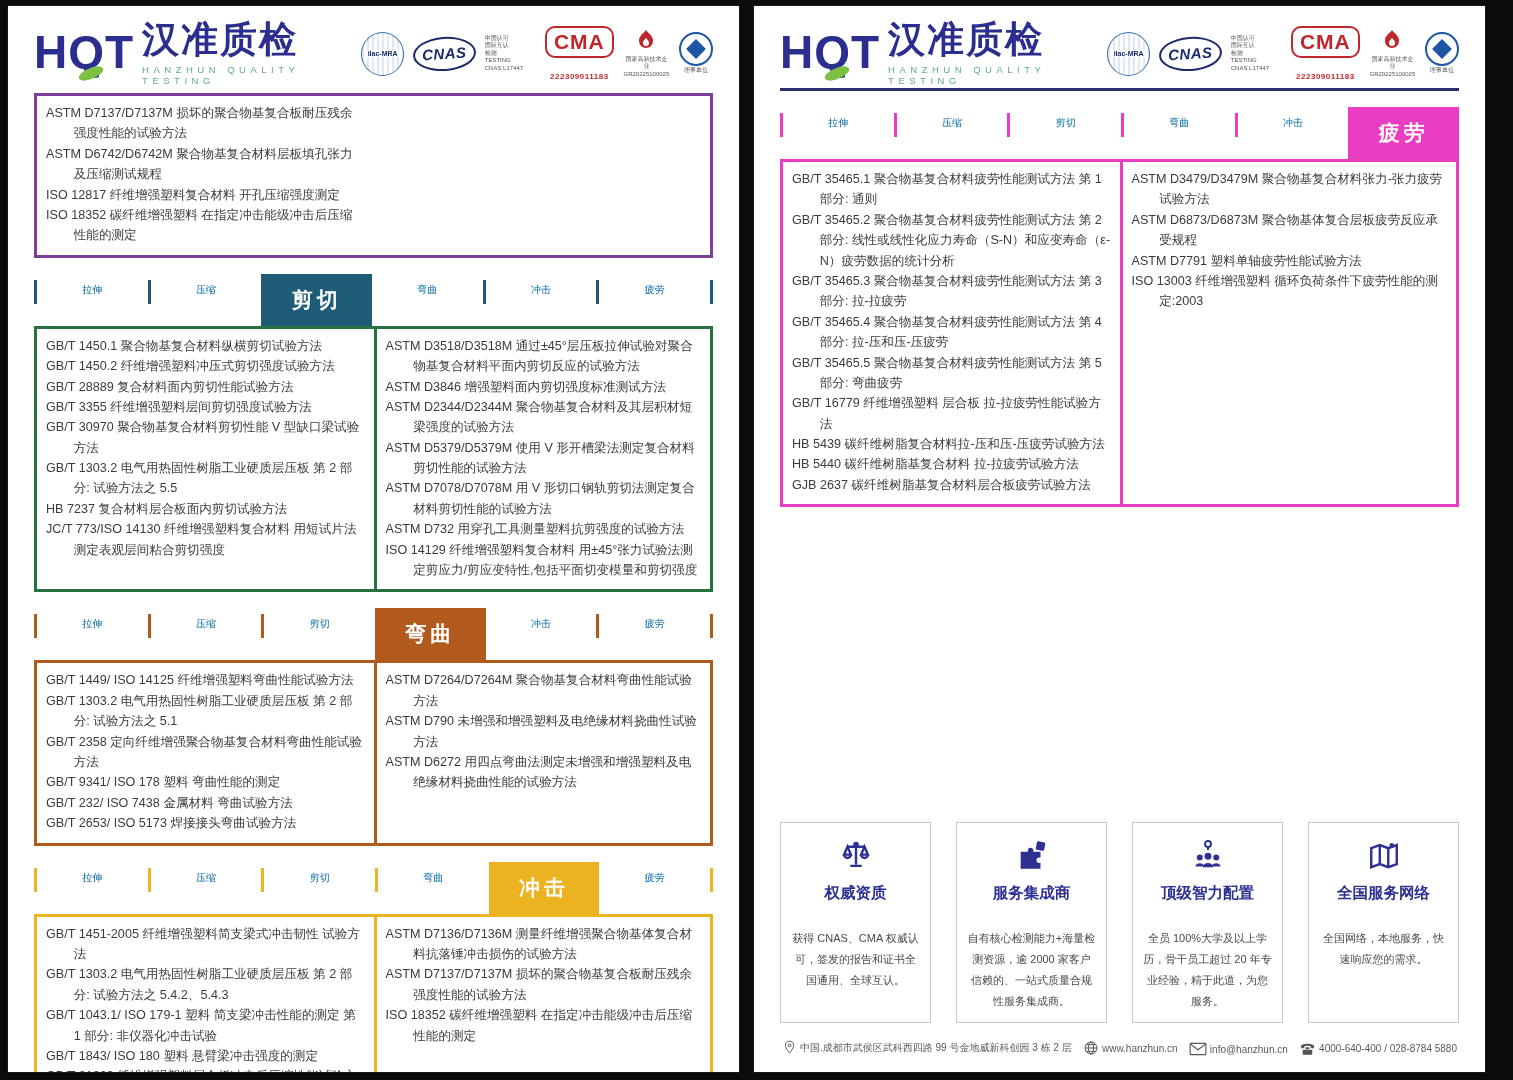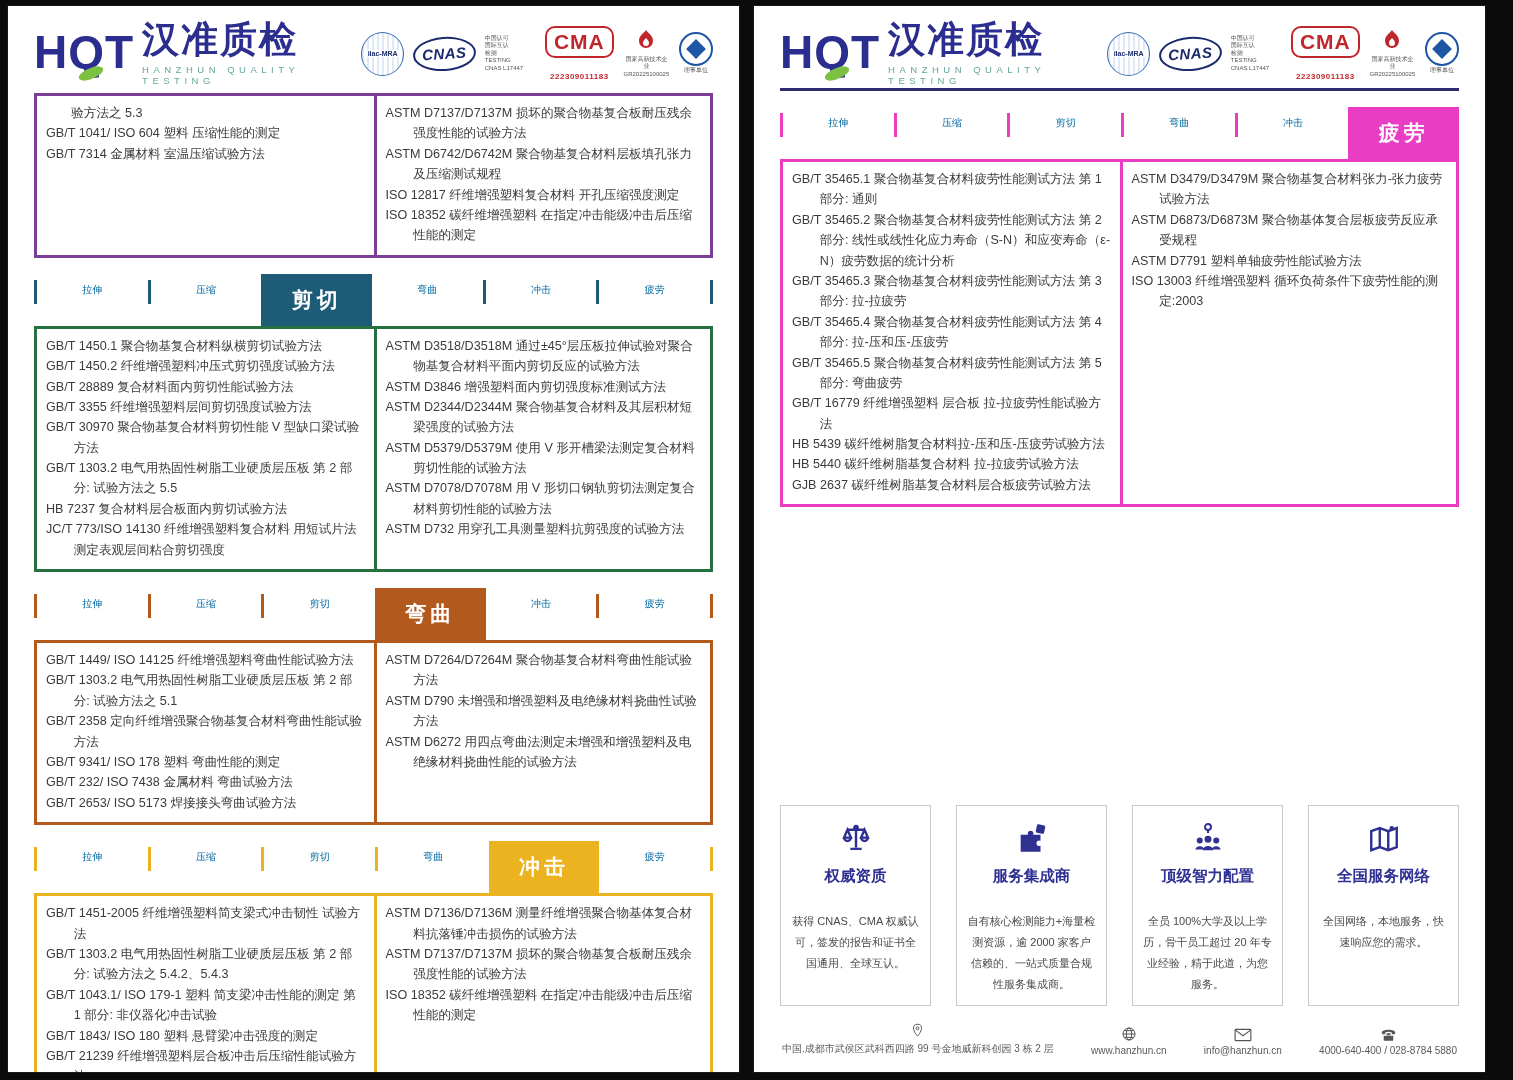--- a/index.html
+++ b/index.html
@@ -63,21 +63,21 @@
   .std-item{font-size:12.6px;line-height:1.62;color:#3b3b3b;padding-left:2.2em;text-indent:-2.2em;}
   
   .features{display:flex;justify-content:space-between;margin-top:auto;gap:25px;}
   .fcard{width:152px;min-height:178px;border:1px solid #c9c9c9;box-sizing:border-box;
     padding:14px 10px 10px 10px;text-align:center;}
   .ficon{height:38px;display:flex;align-items:center;justify-content:center;color:#2e3092;}
   .ftitle{font-size:15.5px;font-weight:800;color:#2e3092;margin-top:8px;}
   .fdesc{font-size:11px;color:#4a4a4a;line-height:1.9;margin-top:24px;text-align:center;}
   
   footer{margin-top:auto;display:flex;align-items:flex-end;justify-content:space-between;padding:0 2px 2px 2px;}
-  .fitem{display:flex;flex-direction:column;align-items:center;gap:3px;color:#555;}
+  .fitem{display:flex;align-items:center;gap:3px;color:#555;}
   .fitem .flabel{font-size:10px;color:#5a5a5a;white-space:nowrap;}
   .ficon-sm{color:#555;}
 </style>
 </head>
 <body>
 
 <div class="spread">
 
   <div class="page">
     <header>
@@ -120,25 +120,20 @@
               <div class="council-diamond"></div>
             </div>
           <div class="tiny">理事单位</div>
         </div>
       </div>
     </header>
     <div class="header-rule"></div>
 
     <div class="stdbox first th-purple">
       <div class="col">
-          <div class="std-item">　　验方法之 5.3</div>
-          <div class="std-item">GB/T 1041/ ISO 604 塑料 压缩性能的测定</div>
-          <div class="std-item">GB/T 7314 金属材料 室温压缩试验方法</div>
-        </div>
-      <div class="col">
           <div class="std-item">ASTM D7137/D7137M 损坏的聚合物基复合板耐压残余强度性能的试验方法</div>
           <div class="std-item">ASTM D6742/D6742M 聚合物基复合材料层板填孔张力及压缩测试规程</div>
           <div class="std-item">ISO 12817 纤维增强塑料复合材料 开孔压缩强度测定</div>
           <div class="std-item">ISO 18352 碳纤维增强塑料 在指定冲击能级冲击后压缩性能的测定</div>
         </div>
     </div>
 
     <div class="tabrow th-teal">
       <span class="tsep"></span>
       <div class="tab">拉伸</div>
@@ -164,20 +159,21 @@
           <div class="std-item">HB 7237 复合材料层合板面内剪切试验方法</div>
           <div class="std-item">JC/T 773/ISO 14130 纤维增强塑料复合材料 用短试片法测定表观层间粘合剪切强度</div>
         </div>
       <div class="col">
           <div class="std-item">ASTM D3518/D3518M 通过±45°层压板拉伸试验对聚合物基复合材料平面内剪切反应的试验方法</div>
           <div class="std-item">ASTM D3846 增强塑料面内剪切强度标准测试方法</div>
           <div class="std-item">ASTM D2344/D2344M 聚合物基复合材料及其层积材短梁强度的试验方法</div>
           <div class="std-item">ASTM D5379/D5379M 使用 V 形开槽梁法测定复合材料剪切性能的试验方法</div>
           <div class="std-item">ASTM D7078/D7078M 用 V 形切口钢轨剪切法测定复合材料剪切性能的试验方法</div>
           <div class="std-item">ASTM D732 用穿孔工具测量塑料抗剪强度的试验方法</div>
+          <div class="std-item">ISO 14129 纤维增强塑料复合材料 用±45°张力试验法测定剪应力/剪应变特性,包括平面切变模量和剪切强度</div>
         </div>
     </div>
 
     <div class="tabrow th-orange">
       <span class="tsep"></span>
       <div class="tab">拉伸</div>
       <span class="tsep"></span>
       <div class="tab">压缩</div>
       <span class="tsep"></span>
       <div class="tab">剪切</div>

